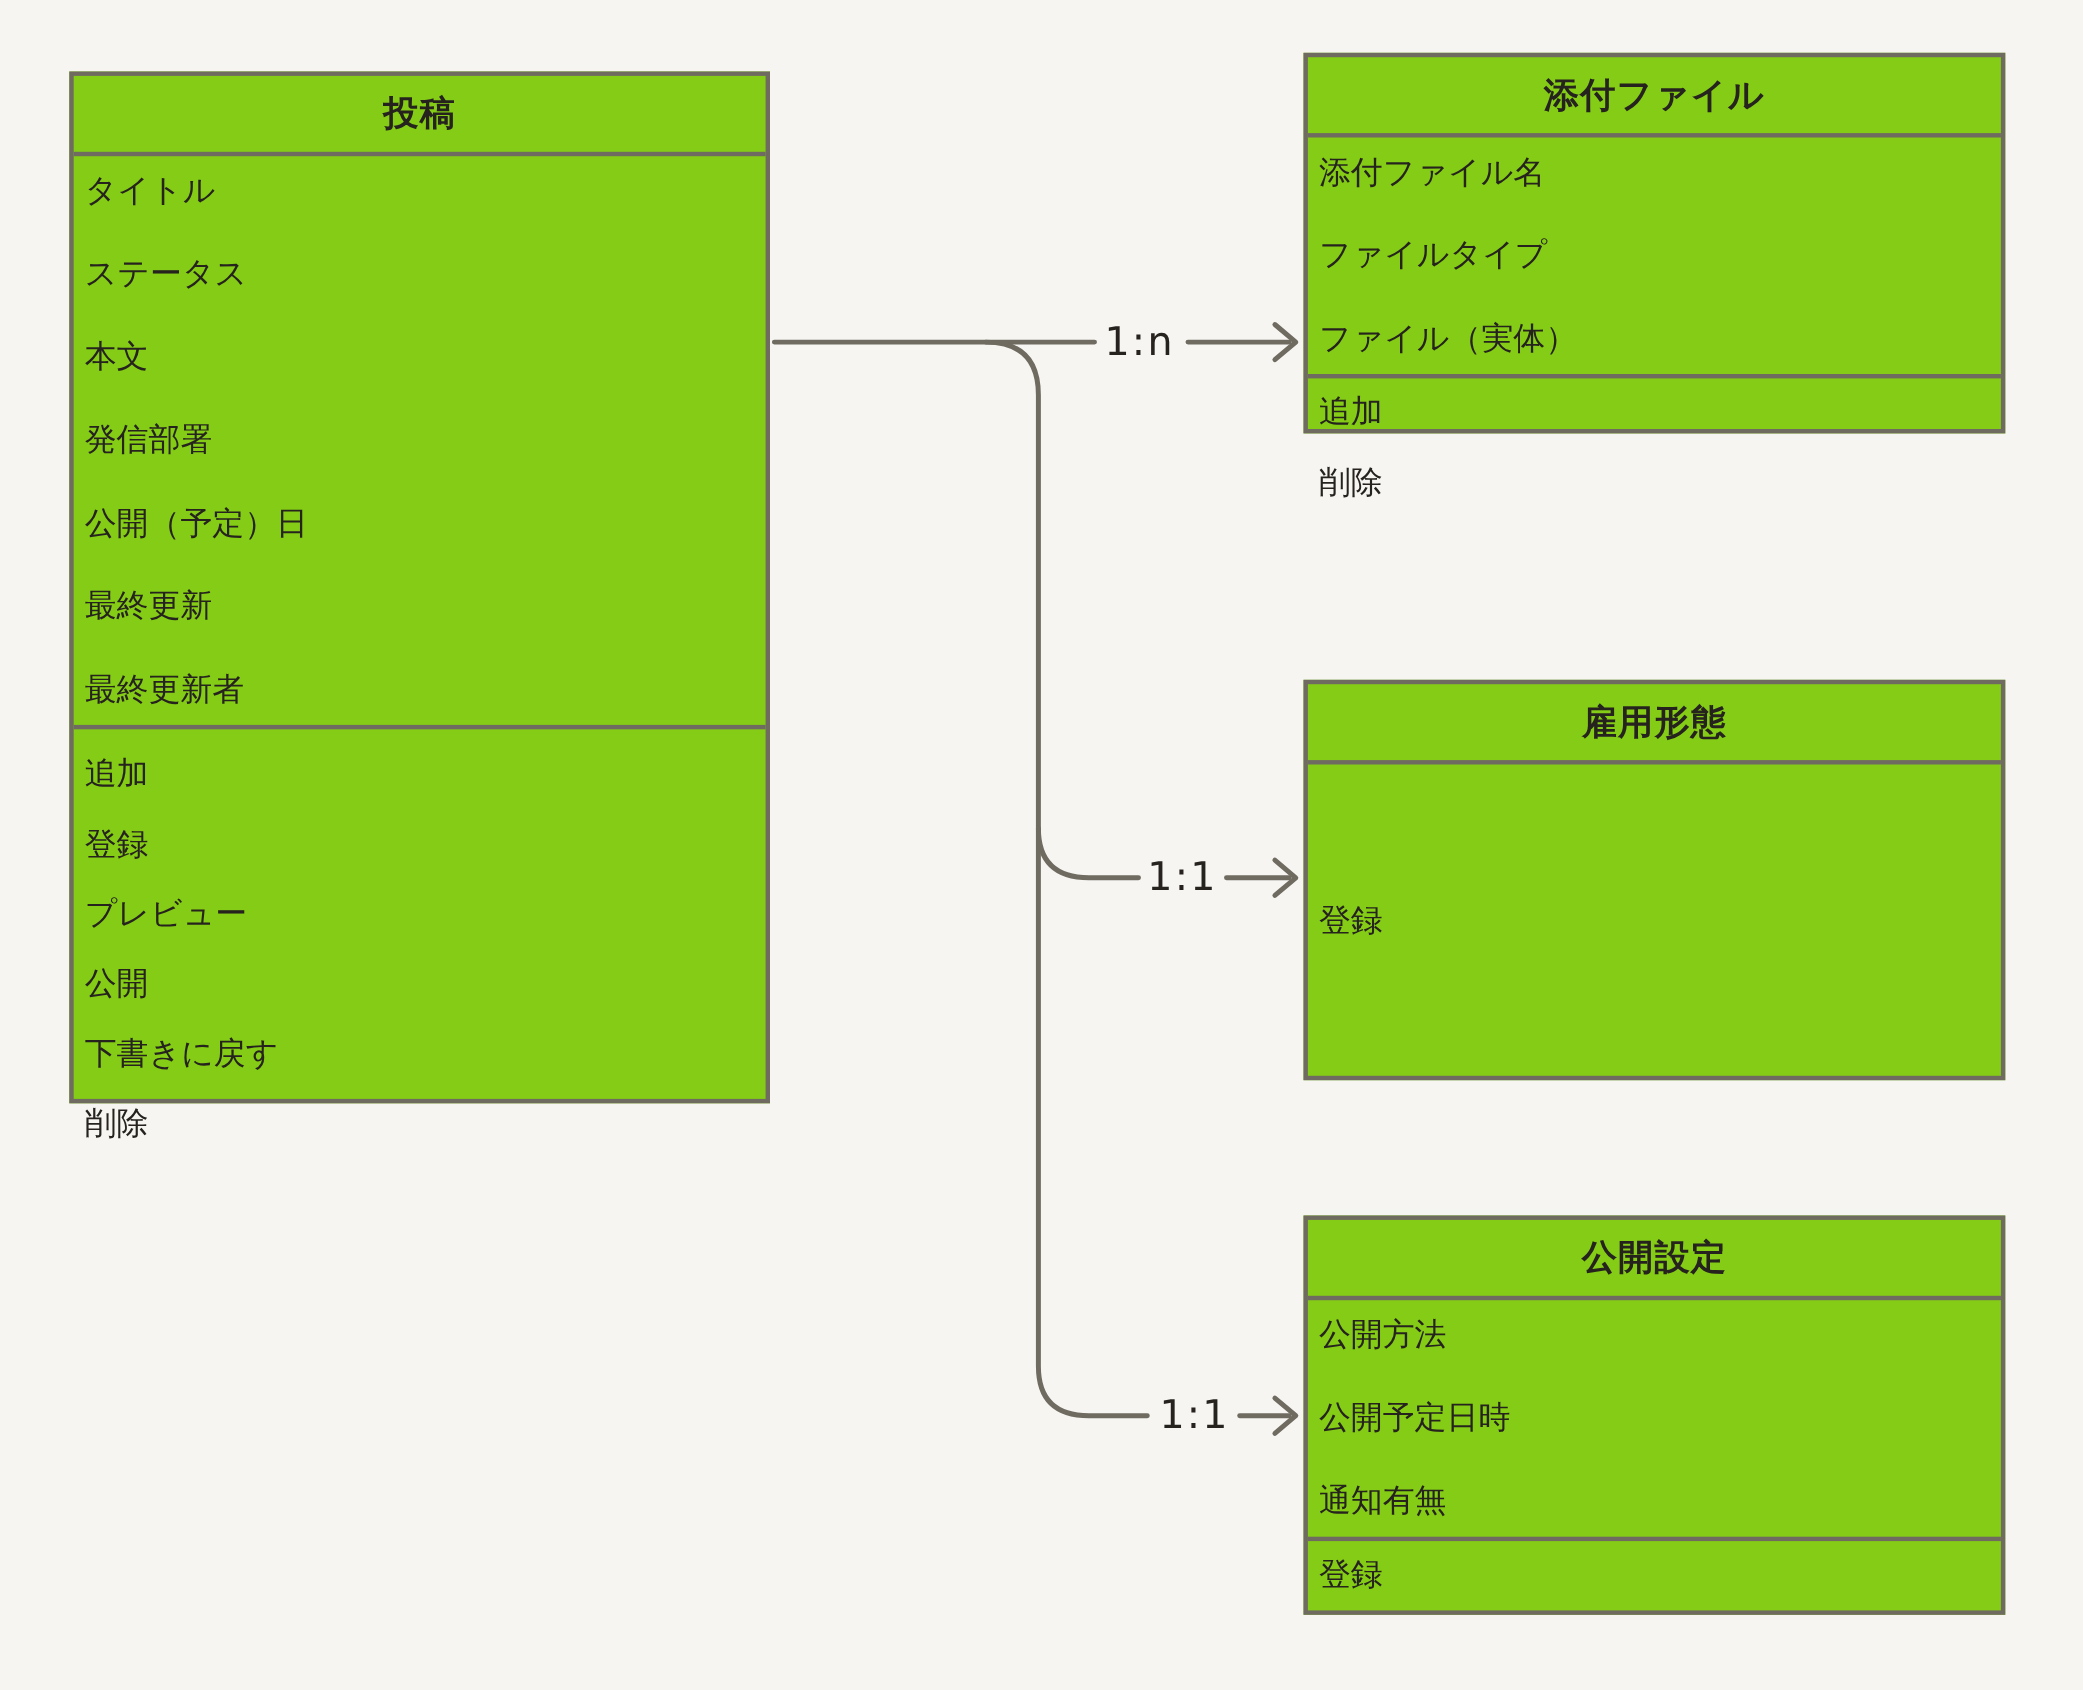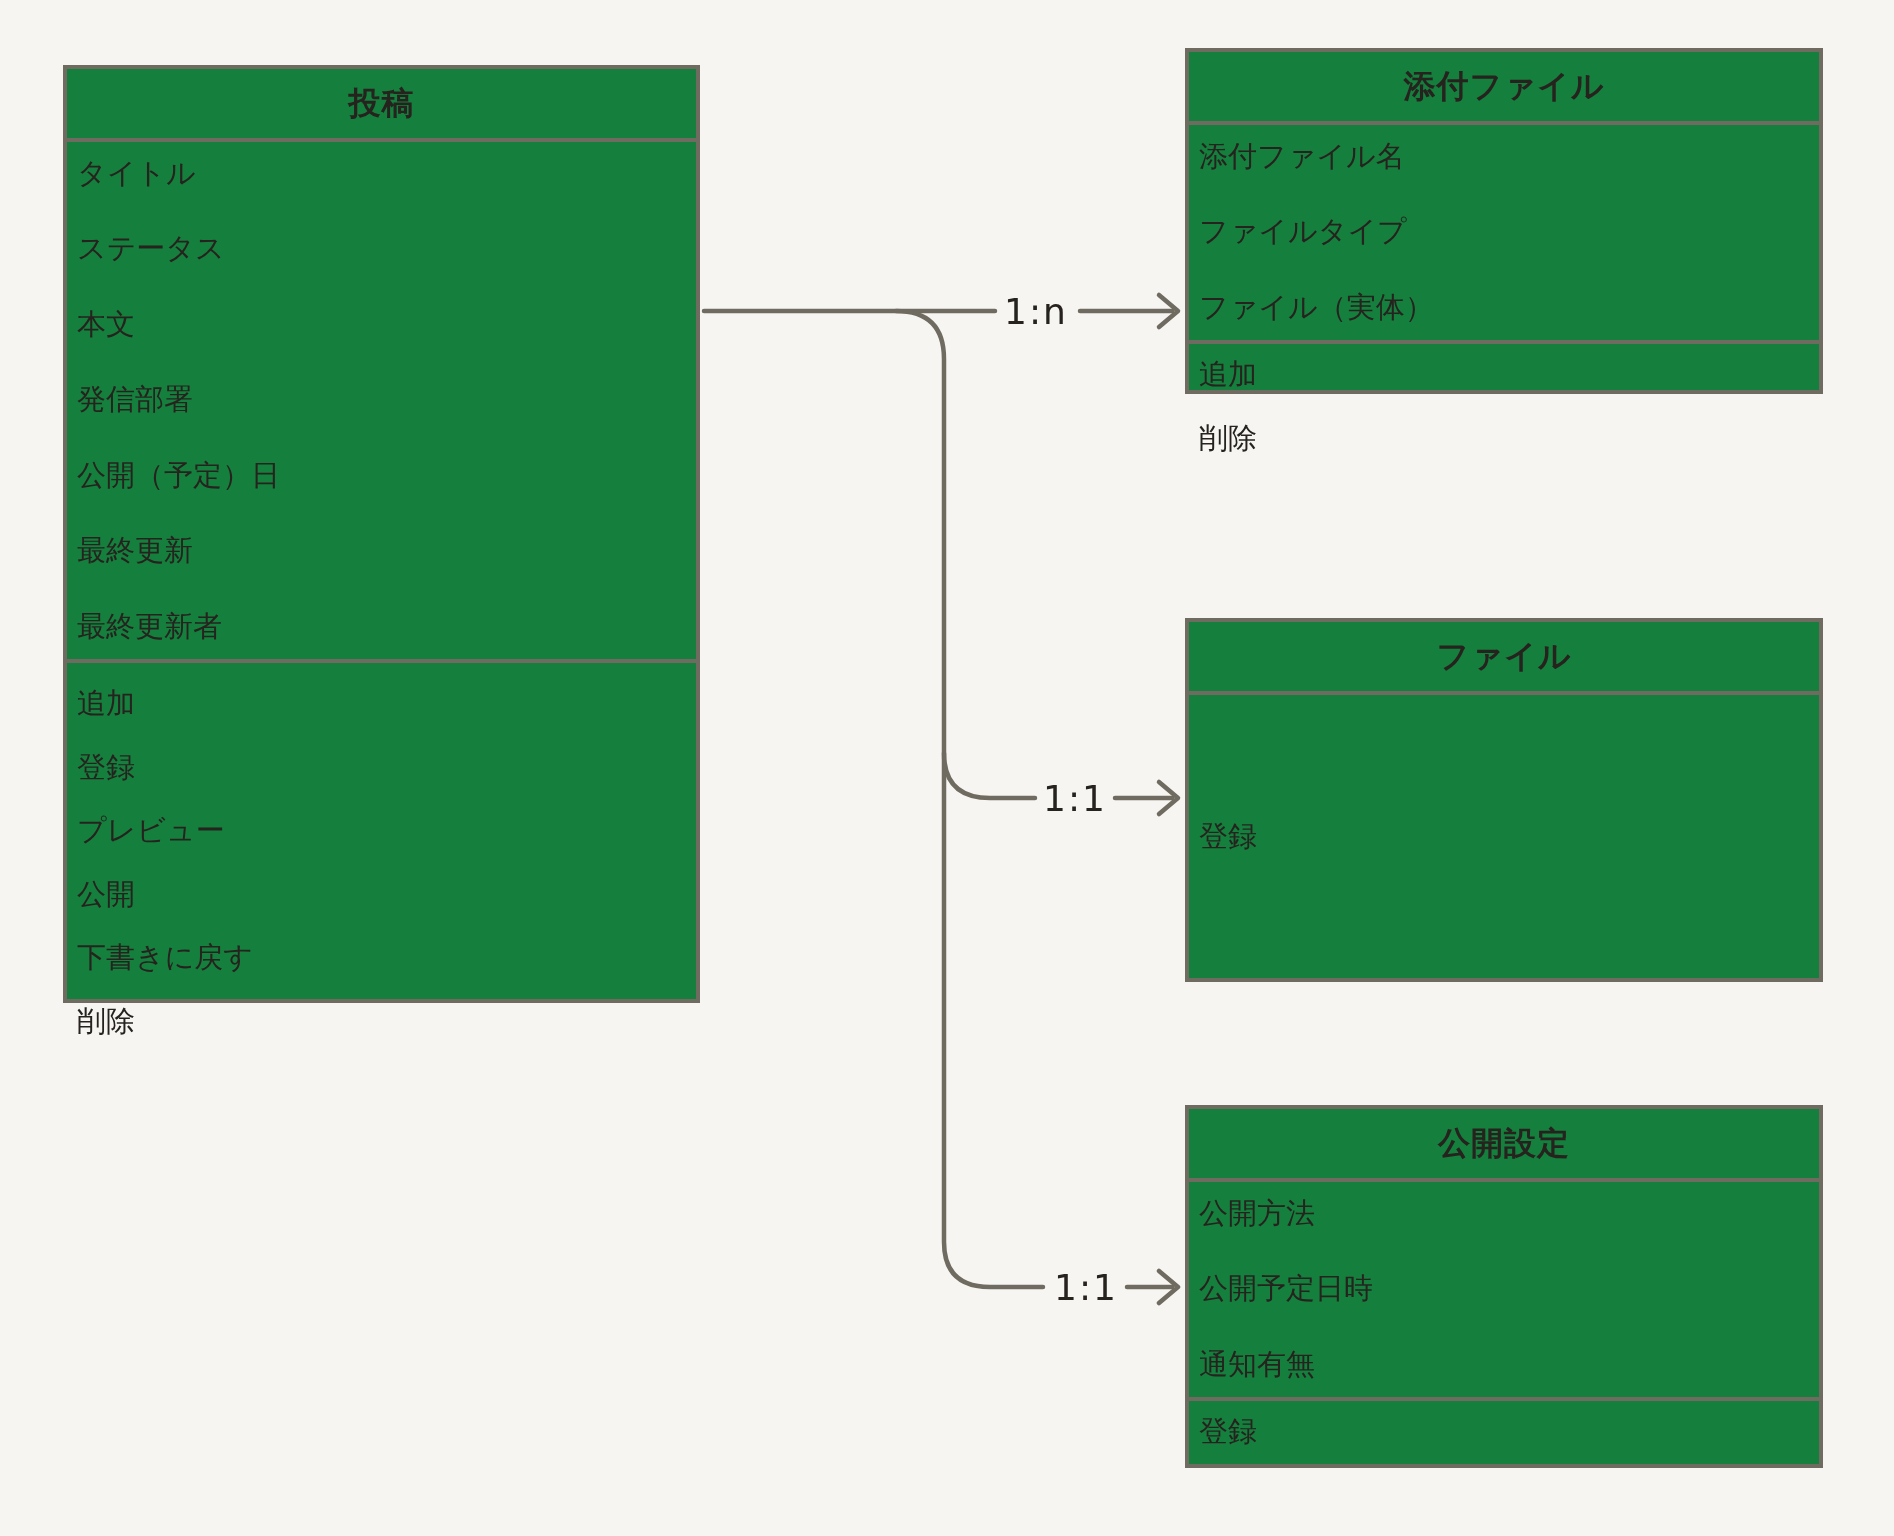--- a/index.html
+++ b/index.html
@@ -27,21 +27,21 @@
   .connectors path {
     fill: none;
     stroke: #6f6b60;
     stroke-width: 4.5;
     stroke-linecap: round;
     stroke-linejoin: round;
   }
   .entity {
     position: absolute;
     box-sizing: border-box;
-    background: #15803d;
+    background: #84cc16;
     border: 4.5px solid #6f6b60;
     display: flex;
     flex-direction: column;
   }
   .entity-header {
     flex: 0 0 73px;
     box-sizing: border-box;
     border-bottom: 4.5px solid #6f6b60;
     display: flex;
     align-items: center;
@@ -127,21 +127,21 @@
       <div class="row">ファイルタイプ</div>
       <div class="row">ファイル（実体）</div>
     </div>
     <div class="entity-section entity-actions">
       <div class="row">追加</div>
       <div class="row">削除</div>
     </div>
   </div>
 
   <div class="entity" style="left:1185px; top:618px; width:638px; height:364px;">
-    <div class="entity-header">ファイル</div>
+    <div class="entity-header">雇用形態</div>
     <div class="entity-section entity-actions">
       <div class="row">登録</div>
     </div>
   </div>
 
   <div class="entity" style="left:1185px; top:1105px; width:638px; height:363px;">
     <div class="entity-header">公開設定</div>
     <div class="entity-section entity-fields" style="flex:0 0 206px;">
       <div class="row">公開方法</div>
       <div class="row">公開予定日時</div>

